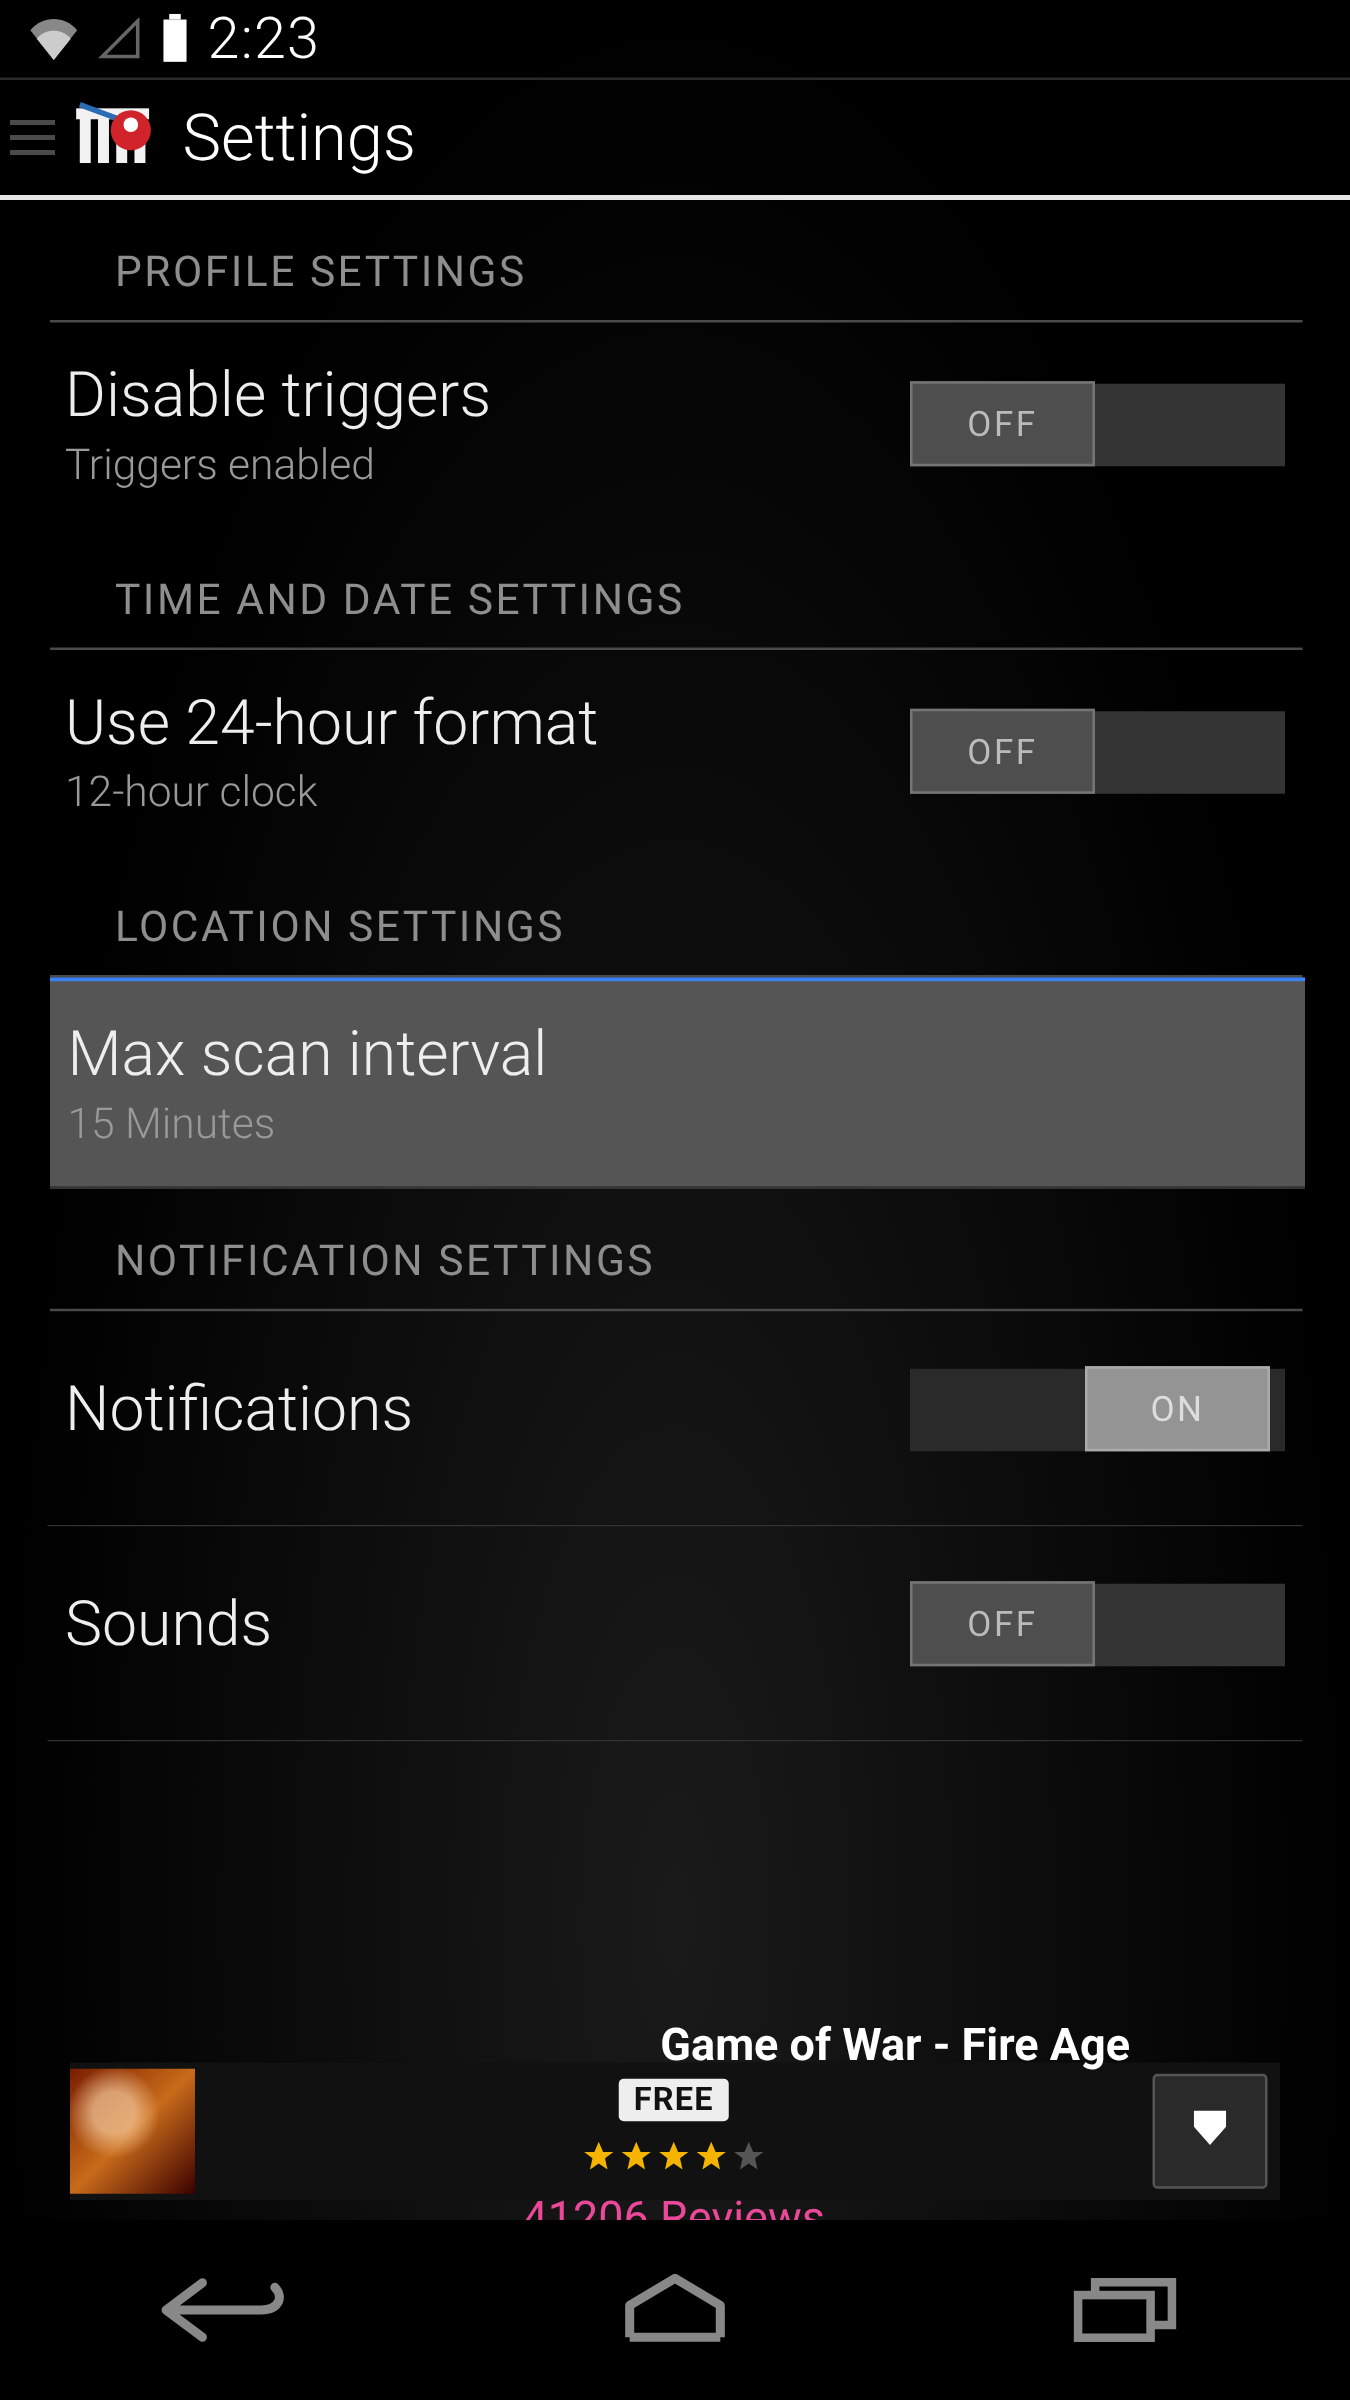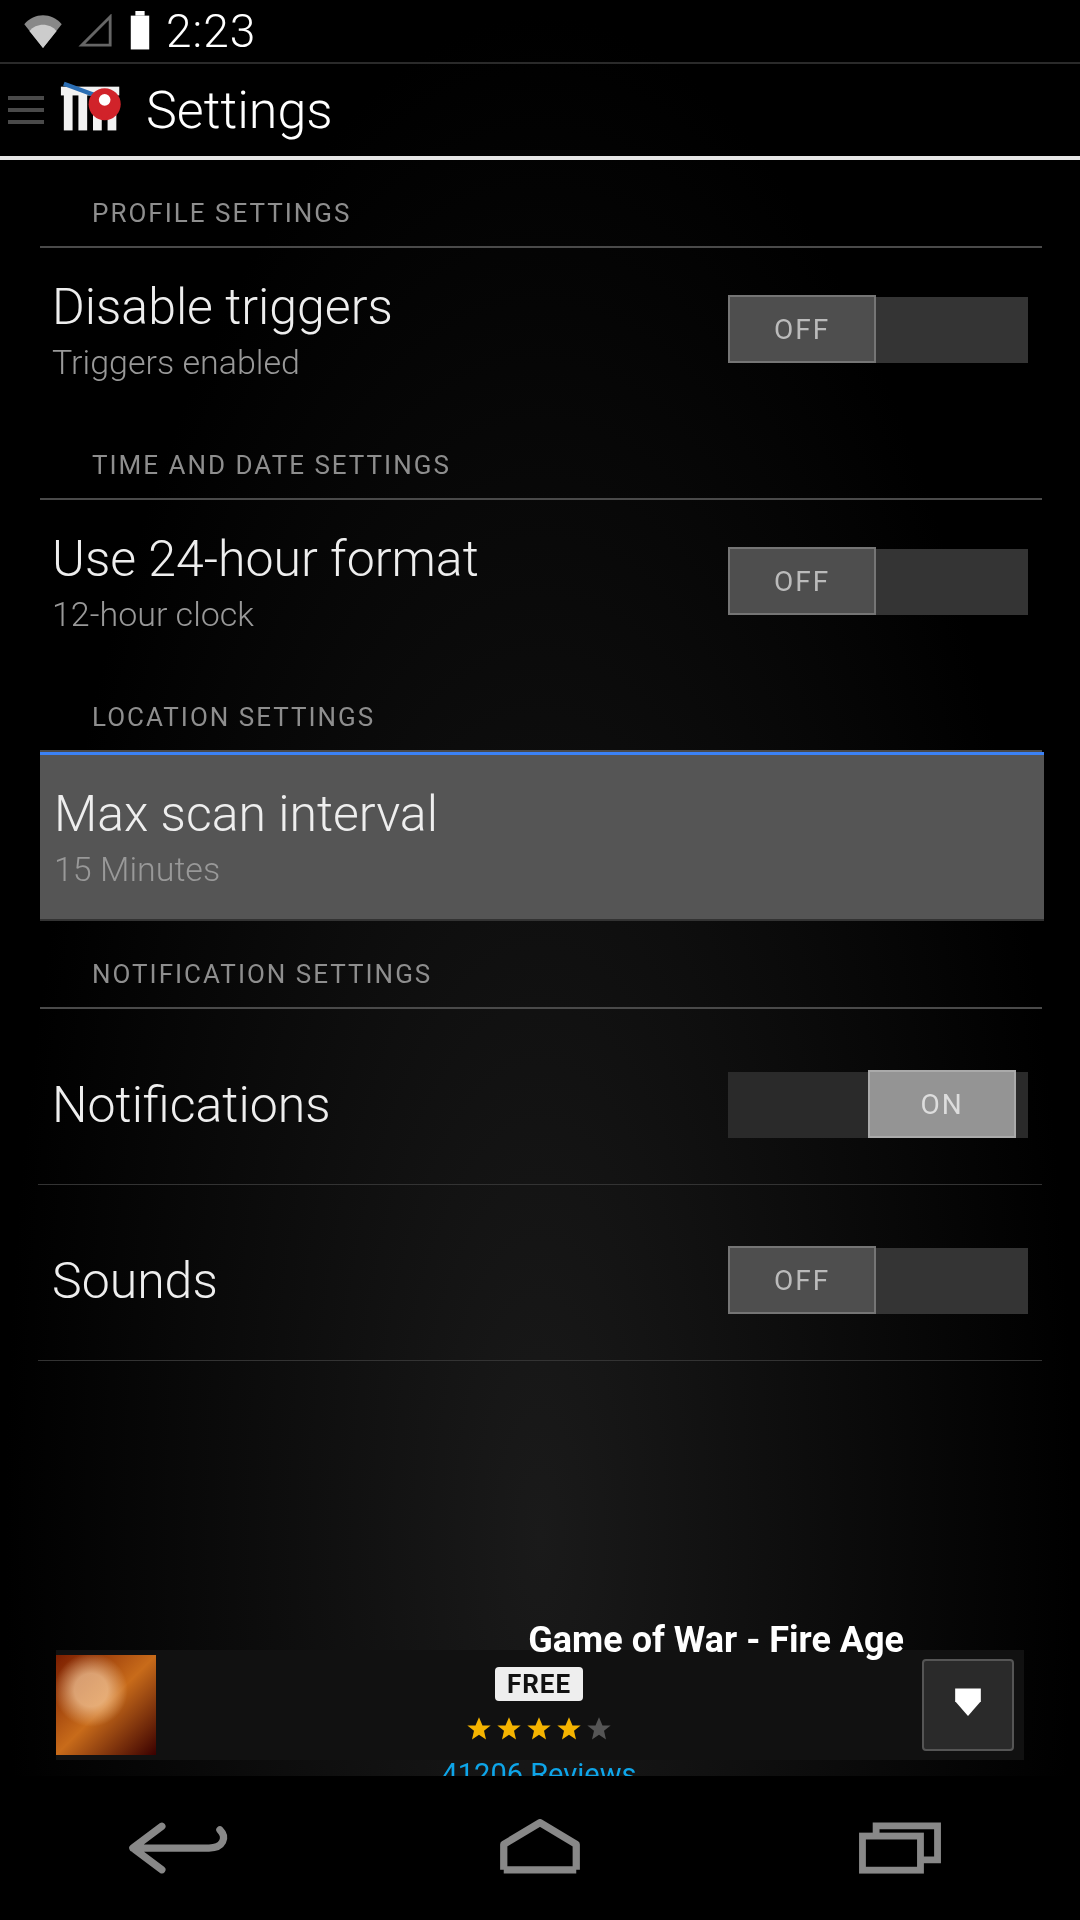--- a/index.html
+++ b/index.html
@@ -15,26 +15,26 @@
 
   
   .app-bar { height: 96px; display: flex; align-items: center; padding-left: 6px; gap: 18px; border-bottom: 4px solid #e6e6e6; }
   .hamburger { width: 36px; height: 28px; display: flex; flex-direction: column; justify-content: space-between; opacity: 0.55; margin-left: 2px; margin-right: -4px; }
   .hamburger span { display: block; height: 4px; background: #888; }
   .app-icon { width: 70px; height: 70px; position: relative; }
   .app-title { font-size: 52px; font-weight: 300; }
 
   
   .content { padding: 0; }
-  .section-header { font-size: 26px; letter-spacing: 2px; color: #8e8e8e; padding: 38px 52px 18px 52px; border-bottom: 2px solid #4a4a4a; margin: 0 38px 0 40px; }
+  .section-header { font-size: 34px; letter-spacing: 2px; color: #8e8e8e; padding: 38px 52px 18px 52px; border-bottom: 2px solid #4a4a4a; margin: 0 38px 0 40px; }
 
   .setting-row { display: flex; align-items: center; justify-content: space-between; padding: 30px 52px 30px 52px; }
   .setting-row.has-divider { border-bottom: 1px solid #333; margin: 0 38px; padding-left: 14px; padding-right: 14px; }
   .setting-row.highlighted { background: #555; margin: 0 36px 0 40px; padding-left: 14px; padding-right: 14px; border-top: 3px solid #3b82f6; border-bottom: 2px solid #333; }
-  .setting-row.tall { padding-top: 46px; padding-bottom: 46px; margin-top: 17px; }
+  .setting-row.tall { padding-top: 46px; padding-bottom: 59px; }
   .setting-texts { display: flex; flex-direction: column; gap: 6px; }
   .setting-title { font-size: 50px; font-weight: 300; color: #eee; }
   .setting-sub   { font-size: 34px; font-weight: 300; color: #999; }
 
   
   .toggle { width: 300px; height: 66px; position: relative; background: #343434; display: flex; align-items: center; }
   .toggle .knob { position: absolute; top: -2px; height: 68px; width: 148px; background: #4e4e4e; border: 2px solid #757575; display: flex; align-items: center; justify-content: center; font-size: 28px; letter-spacing: 2px; color: #bbb; }
   .toggle.off .knob { left: 0; }
   .toggle.on { background: #2a2a2a; }
   .toggle.on .knob { right: 12px; background: #949494; color: #ddd; border-color: #aaa; text-align: center; }
@@ -42,21 +42,21 @@
   
   .ad { position: absolute; left: 56px; right: 56px; bottom: 160px; height: 110px; background: #111; display: flex; align-items: center; gap: 18px; padding-right: 10px; text-align: right; }
   .ad-thumb { width: 100px; height: 100px; background: linear-gradient(135deg,#7a1d00,#c86b1a,#3a0000); position: relative; }
   .ad-thumb::after { content: ""; position: absolute; inset: 0; background: radial-gradient(circle at 35% 35%, rgba(255,220,180,0.6) 0 18%, transparent 40%); }
   .ad-info { flex: 1; display: flex; flex-direction: column; gap: 6px; }
   .ad-title { font-size: 36px; font-weight: 700; color: #fff; }
   .ad-meta  { display: flex; align-items: center; gap: 14px; flex-direction: column; }
   .free-badge { background: #eee; color: #111; font-weight: 700; font-size: 26px; padding: 2px 12px; border-radius: 4px; letter-spacing: 1px; }
   .stars { display: flex; gap: 2px; }
   .star  { width: 28px; height: 28px; }
-  .reviews { font-size: 29px; color: #0ea5e9; }
+  .reviews { font-size: 36px; color: #ec4899; }
   .dl-btn { width: 92px; height: 92px; background: #2a2a2a; border: 2px solid #555; display: flex; align-items: center; justify-content: center; border-radius: 4px; }
 
   
   .nav-bar { position: absolute; bottom: 0; left: 0; right: 0; height: 144px; background: #000; display: flex; justify-content: space-around; align-items: center; }
   .nav-btn { width: 160px; height: 70px; display: flex; align-items: center; justify-content: center; }
 </style>
 </head>
 <body>
 
 <div class="status-bar">

